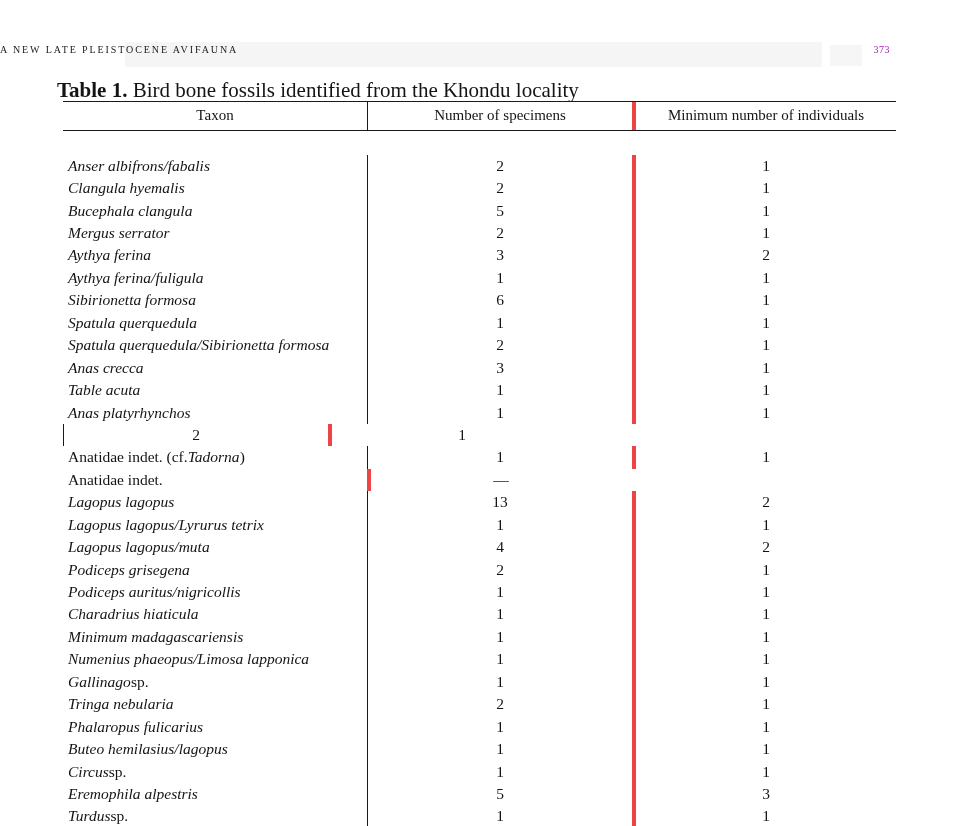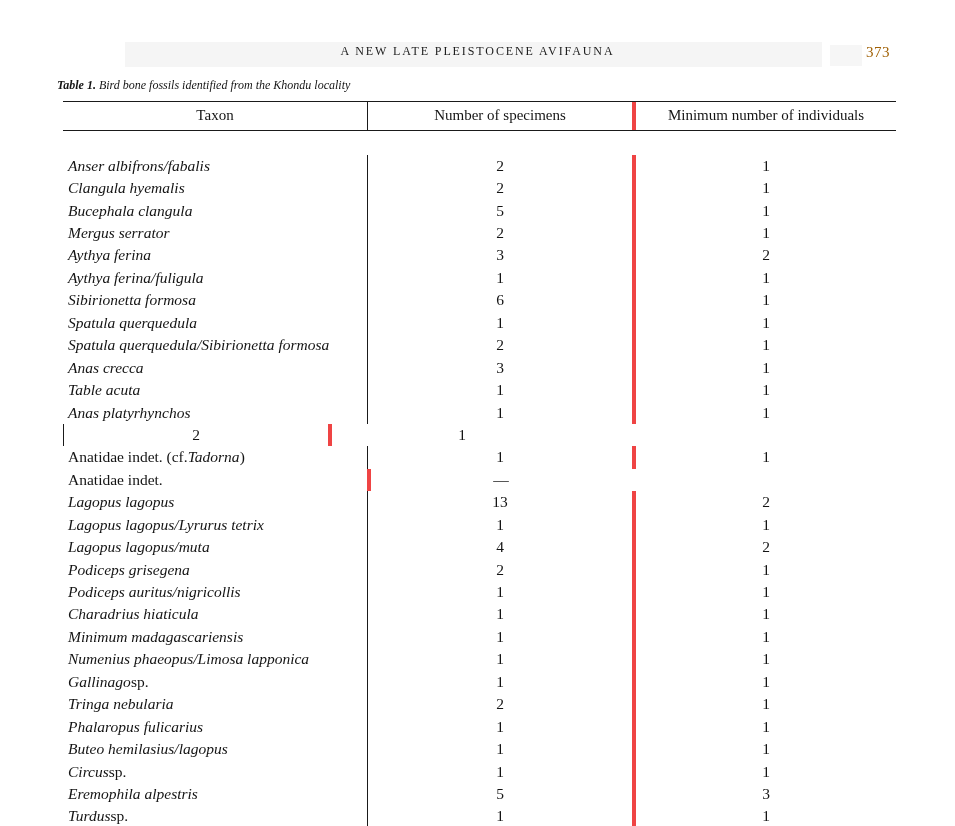--- a/index.html
+++ b/index.html
@@ -19,41 +19,40 @@
   }
   .scan-band-2 {
     position: absolute;
     left: 830px; top: 45px;
     width: 32px; height: 21px;
     background: #f6f6f6;
   }
   .running-head {
     position: absolute;
     left: 0; right: 0; top: 44px;
-    text-align: center;
-    font-size: 12px;
+    text-align: left;
+    font-size: 10px;
     letter-spacing: 1.9px;
     color: #1b1b1b;
     white-space: nowrap;
   }
   .page-number {
     position: absolute;
     top: 44px;
     right: 65px;
-    font-size: 15px;
+    font-size: 10px;
     letter-spacing: 0.5px;
-    color: #a16207;
+    color: #a21caf;
   }
   .caption {
     position: absolute;
     left: 57px; top: 78px;
-    font-size: 12px;
+    font-size: 21px;
     color: #141414;
     white-space: nowrap;
-    font-style: italic;
   }
   .caption .cap-label { font-weight: bold; }
   .paper-table {
     position: absolute;
     left: 63px; top: 101px;
     width: 833px;
   }
   .thead {
     display: flex;
     height: 29.5px;

